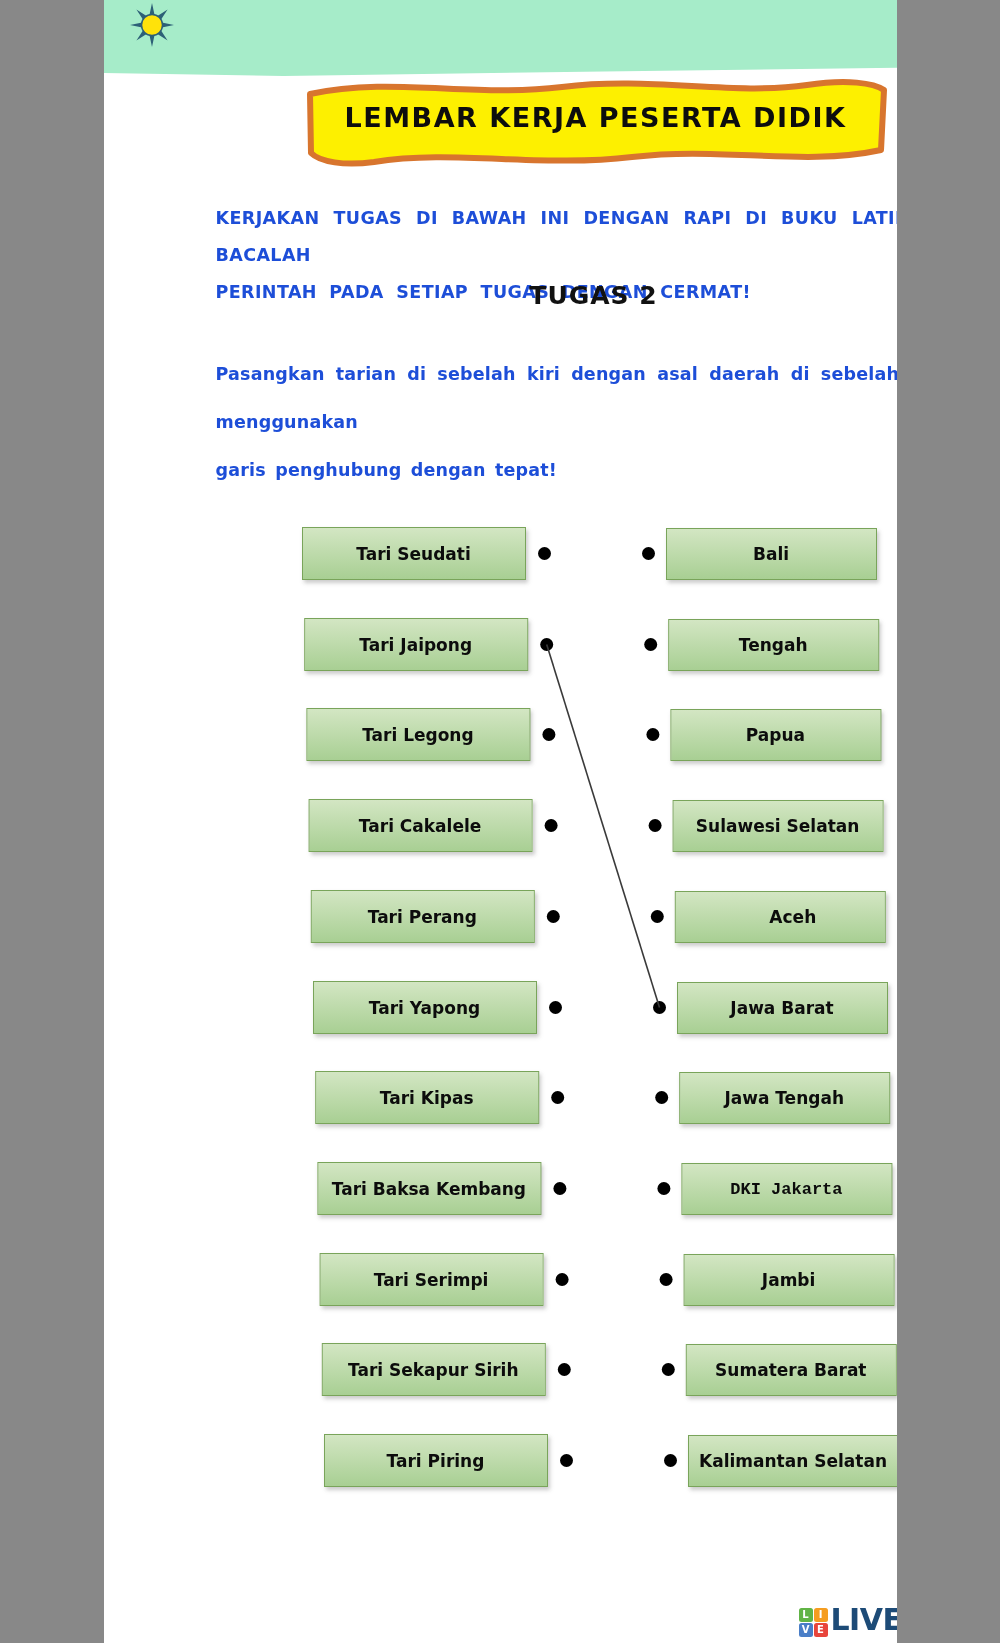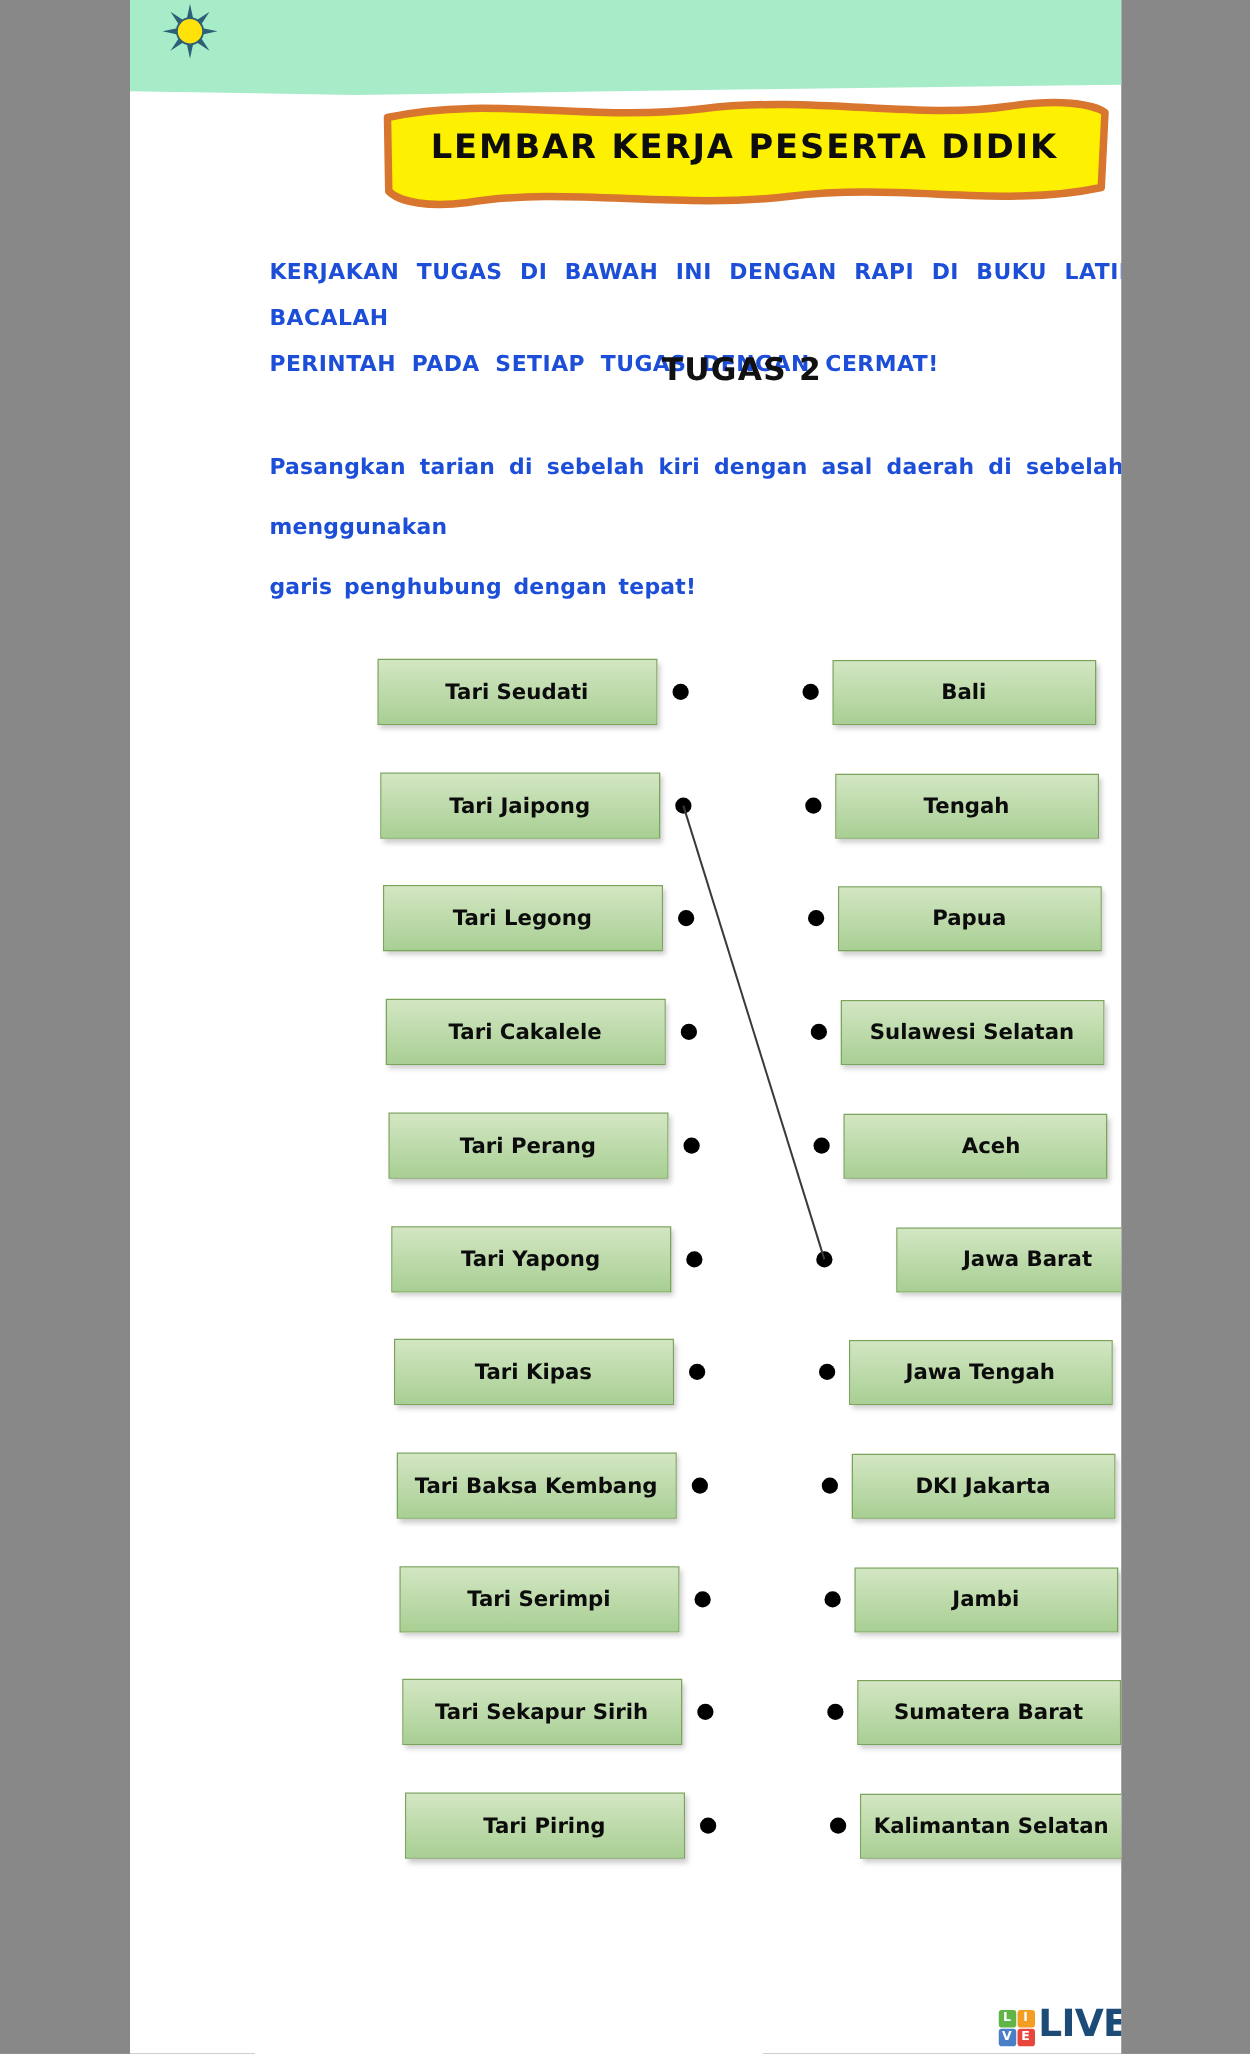--- a/index.html
+++ b/index.html
@@ -125,33 +125,33 @@
       <div class="match-row" style="top: 890px; --i: 4;">
         <div class="mbox left" style="background: linear-gradient(rgb(211, 230, 195), rgb(168, 207, 147)); border-color: rgb(121, 164, 90);">Tari Perang</div>
         <span class="dot left-dot" style="background: rgb(0, 0, 0);"></span>
         <span class="dot right-dot" style="background: rgb(0, 0, 0);"></span>
         <div class="mbox right" style="background: linear-gradient(rgb(211, 230, 195), rgb(168, 207, 147)); border-color: rgb(121, 164, 90); padding-left: 26px;">Aceh</div>
       </div>
       <div class="match-row" style="top: 981px; --i: 5;">
         <div class="mbox left" style="background: linear-gradient(rgb(211, 230, 195), rgb(168, 207, 147)); border-color: rgb(121, 164, 90);">Tari Yapong</div>
         <span class="dot left-dot" style="background: rgb(0, 0, 0);"></span>
         <span class="dot right-dot" style="background: rgb(0, 0, 0);"></span>
-        <div class="mbox right" style="background: linear-gradient(rgb(211, 230, 195), rgb(168, 207, 147)); border-color: rgb(121, 164, 90); margin-left: 40px;">Jawa Barat</div>
+        <div class="mbox right" style="background: linear-gradient(rgb(211, 230, 195), rgb(168, 207, 147)); border-color: rgb(121, 164, 90);">Jawa Barat</div>
       </div>
       <div class="match-row" style="top: 1071px; --i: 6;">
         <div class="mbox left" style="background: linear-gradient(rgb(211, 230, 195), rgb(168, 207, 147)); border-color: rgb(121, 164, 90);">Tari Kipas</div>
         <span class="dot left-dot" style="background: rgb(0, 0, 0);"></span>
         <span class="dot right-dot" style="background: rgb(0, 0, 0);"></span>
         <div class="mbox right" style="background: linear-gradient(rgb(211, 230, 195), rgb(168, 207, 147)); border-color: rgb(121, 164, 90);">Jawa Tengah</div>
       </div>
       <div class="match-row" style="top: 1162px; --i: 7;">
         <div class="mbox left" style="background: linear-gradient(rgb(211, 230, 195), rgb(168, 207, 147)); border-color: rgb(121, 164, 90);">Tari Baksa Kembang</div>
         <span class="dot left-dot" style="background: rgb(0, 0, 0);"></span>
         <span class="dot right-dot" style="background: rgb(0, 0, 0);"></span>
-        <div class="mbox right" style="background: linear-gradient(rgb(211, 230, 195), rgb(168, 207, 147)); border-color: rgb(121, 164, 90);">DKI Jakarta</div>
+        <div class="mbox right" style="background: linear-gradient(rgb(211, 230, 195), rgb(168, 207, 147)); border-color: rgb(121, 164, 90); font-family: Liberation Mono, monospace;">DKI Jakarta</div>
       </div>
       <div class="match-row" style="top: 1253px; --i: 8;">
         <div class="mbox left" style="background: linear-gradient(rgb(211, 230, 195), rgb(168, 207, 147)); border-color: rgb(121, 164, 90);">Tari Serimpi</div>
         <span class="dot left-dot" style="background: rgb(0, 0, 0);"></span>
         <span class="dot right-dot" style="background: rgb(0, 0, 0);"></span>
         <div class="mbox right" style="background: linear-gradient(rgb(211, 230, 195), rgb(168, 207, 147)); border-color: rgb(121, 164, 90);">Jambi</div>
       </div>
       <div class="match-row" style="top: 1343px; --i: 9;">
         <div class="mbox left" style="background: linear-gradient(rgb(211, 230, 195), rgb(168, 207, 147)); border-color: rgb(121, 164, 90);">Tari Sekapur Sirih</div>
         <span class="dot left-dot" style="background: rgb(0, 0, 0);"></span>

